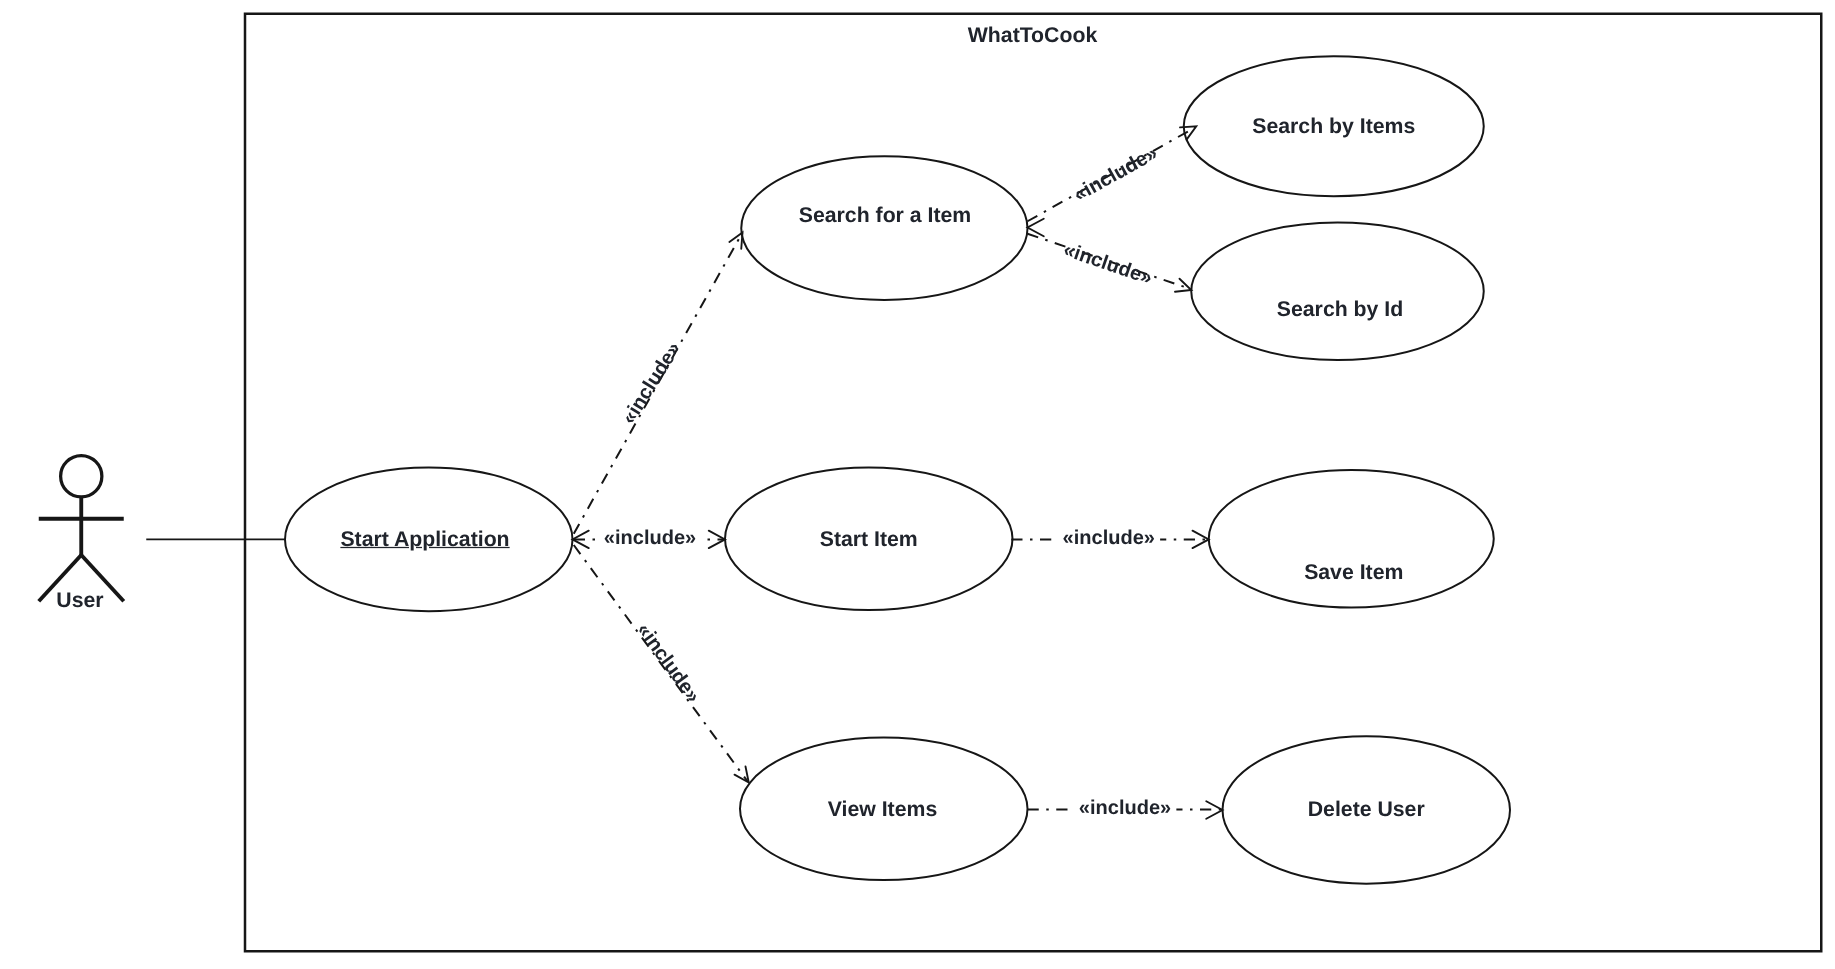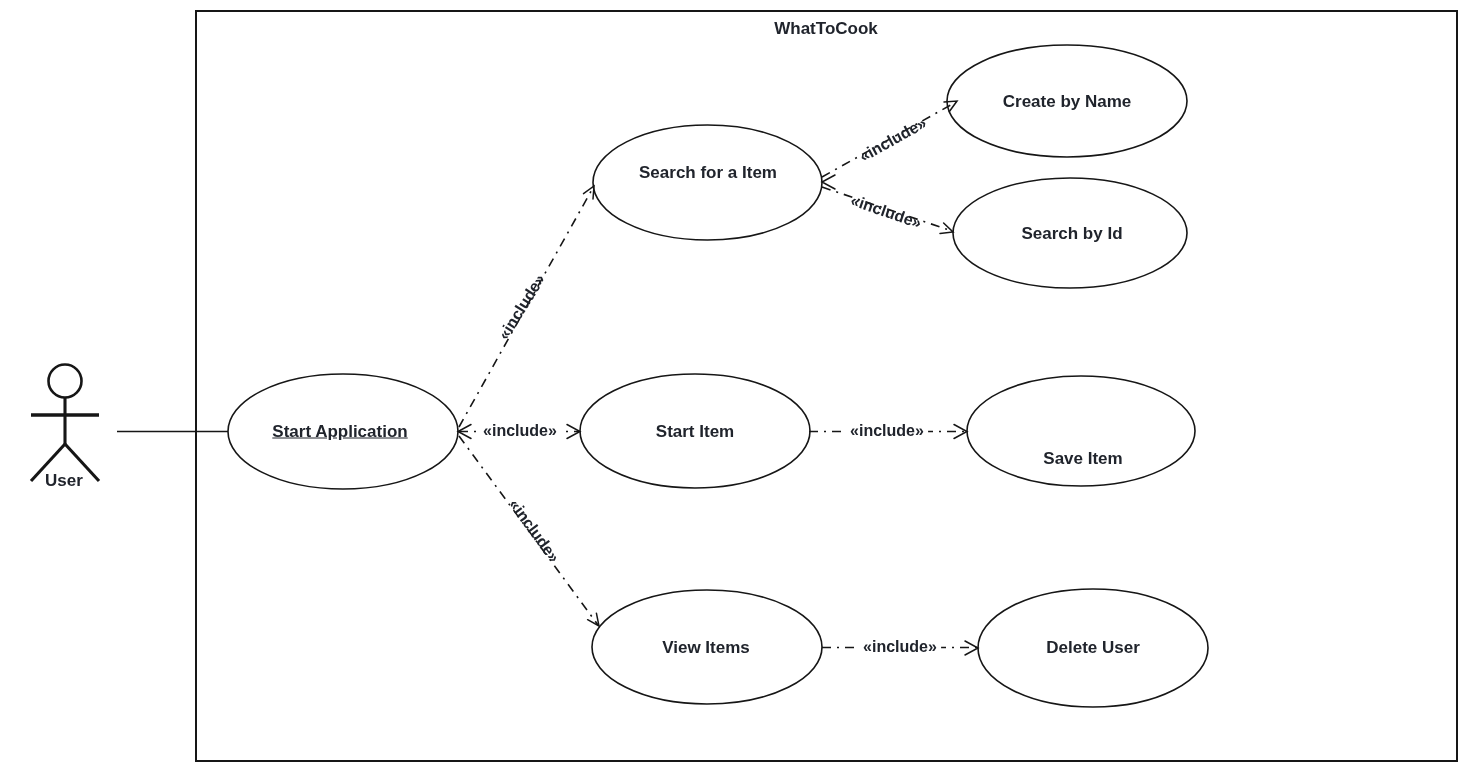--- a/index.html
+++ b/index.html
@@ -79,22 +79,22 @@
       <polyline points="835,175 822,182 835,189"></polyline>
     </g>
   </svg>
 
   <div class="lbl title" style="left:826px; top:28px;">WhatToCook</div>
 
   <div class="lbl" style="left:64px; top:480px;">User</div>
 
   <div class="lbl" style="left:340px;  top:431px;text-decoration:underline;">Start Application</div>
   <div class="lbl" style="left:708px;  top:172px;">Search for a Item</div>
-  <div class="lbl" style="left:1067px; top:101px;">Create by Name</div>
-  <div class="lbl" style="left:1072px; top:233px;">Search by Id</div>
+  <div class="lbl" style="left:1067px; top:101px;">Search by Items</div>
+  <div class="lbl" style="left:1072px; top:247px;">Search by Id</div>
   <div class="lbl" style="left:695px;  top:431px;">Start Item</div>
   <div class="lbl" style="left:1083px; top:431px;margin-top:27px;">Save Item</div>
   <div class="lbl" style="left:706px;  top:647px;">View Items</div>
   <div class="lbl" style="left:1093px; top:647px;">Delete User</div>
 
   <div class="lbl inc rot" style="left:522px; top:307px; transform: translate(-50%,-50%) rotate(-58deg);">«include»</div>
   <div class="lbl inc hbg" style="left:520px; top:431px;">«include»</div>
   <div class="lbl inc rot" style="left:534px; top:531px; transform: translate(-50%,-50%) rotate(54deg);">«include»</div>
   <div class="lbl inc rot" style="left:893px; top:140px; transform: translate(-50%,-50%) rotate(-29deg);">«include»</div>
   <div class="lbl inc rot" style="left:886px; top:212px; transform: translate(-50%,-50%) rotate(19deg);">«include»</div>

